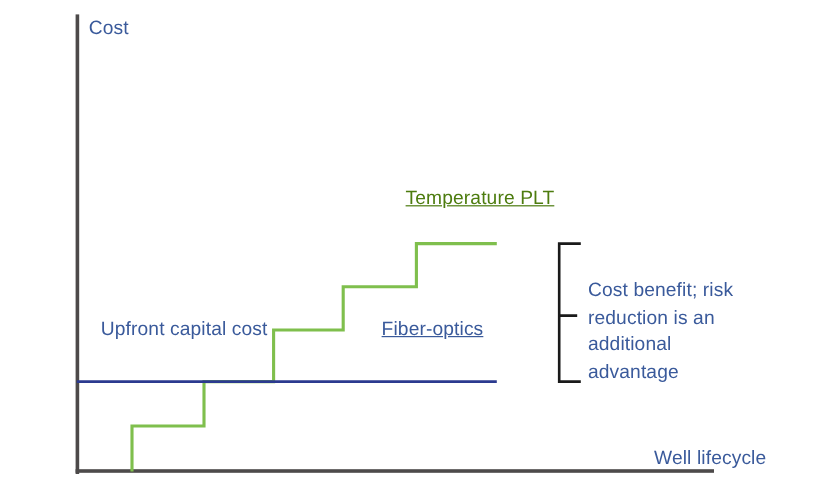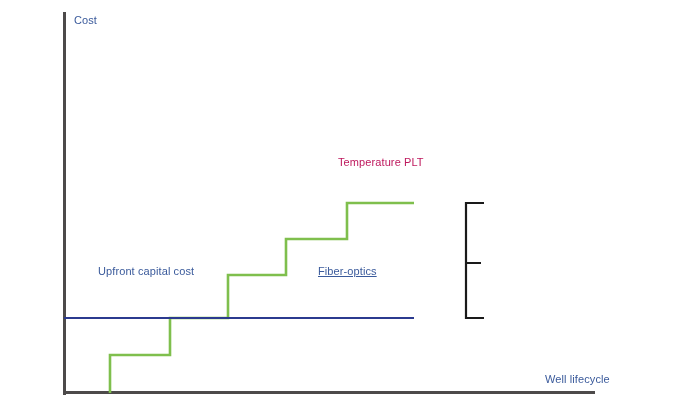--- a/index.html
+++ b/index.html
@@ -29,32 +29,32 @@
   }
   #x-axis {
     left: 63px;
     top: 391px;
     width: 532px;
     height: 3px;
   }
   .label {
     position: absolute;
     color: #3a5a9b;
-    font-size: 11px;
+    font-size: 16px;
     letter-spacing: 0.1px;
     white-space: nowrap;
     line-height: 1.42;
   }
   .label.green {
     color: #7fbf4d;
   }
   #label-cost      { left: 74px;  top: 13px; }
-  #label-upfront   { left: 98px;  top: 264px; }
+  #label-upfront   { left: 84px;  top: 264px; }
   #label-fiber     { left: 318px; top: 264px; text-decoration: underline; }
-  #label-temp      { left: 338px; top: 155px; color: #be185d; }
+  #label-temp      { left: 338px; top: 155px; color: #4d7c0f; text-decoration: underline; }
   #label-well      { left: 504px; top: 372px; margin-left: 41px; }
   #label-benefit   { left: 490px; top: 232px; white-space: normal; width: 145px; }
   svg.plot {
     position: absolute;
     left: 0;
     top: 0;
   }
 </style>
 </head>
 <body>
@@ -73,14 +73,15 @@
   <div class="label" id="label-cost">Cost</div>
 
   <div class="label" id="label-upfront">Upfront capital cost</div>
 
   <div class="label" id="label-fiber">Fiber-optics</div>
 
   <div class="label green" id="label-temp">Temperature PLT</div>
 
   <div class="label" id="label-well">Well lifecycle</div>
 
+  <div class="label" id="label-benefit">Cost benefit; risk reduction is an additional advantage</div>
 
 </div>
 
 </body></html>

